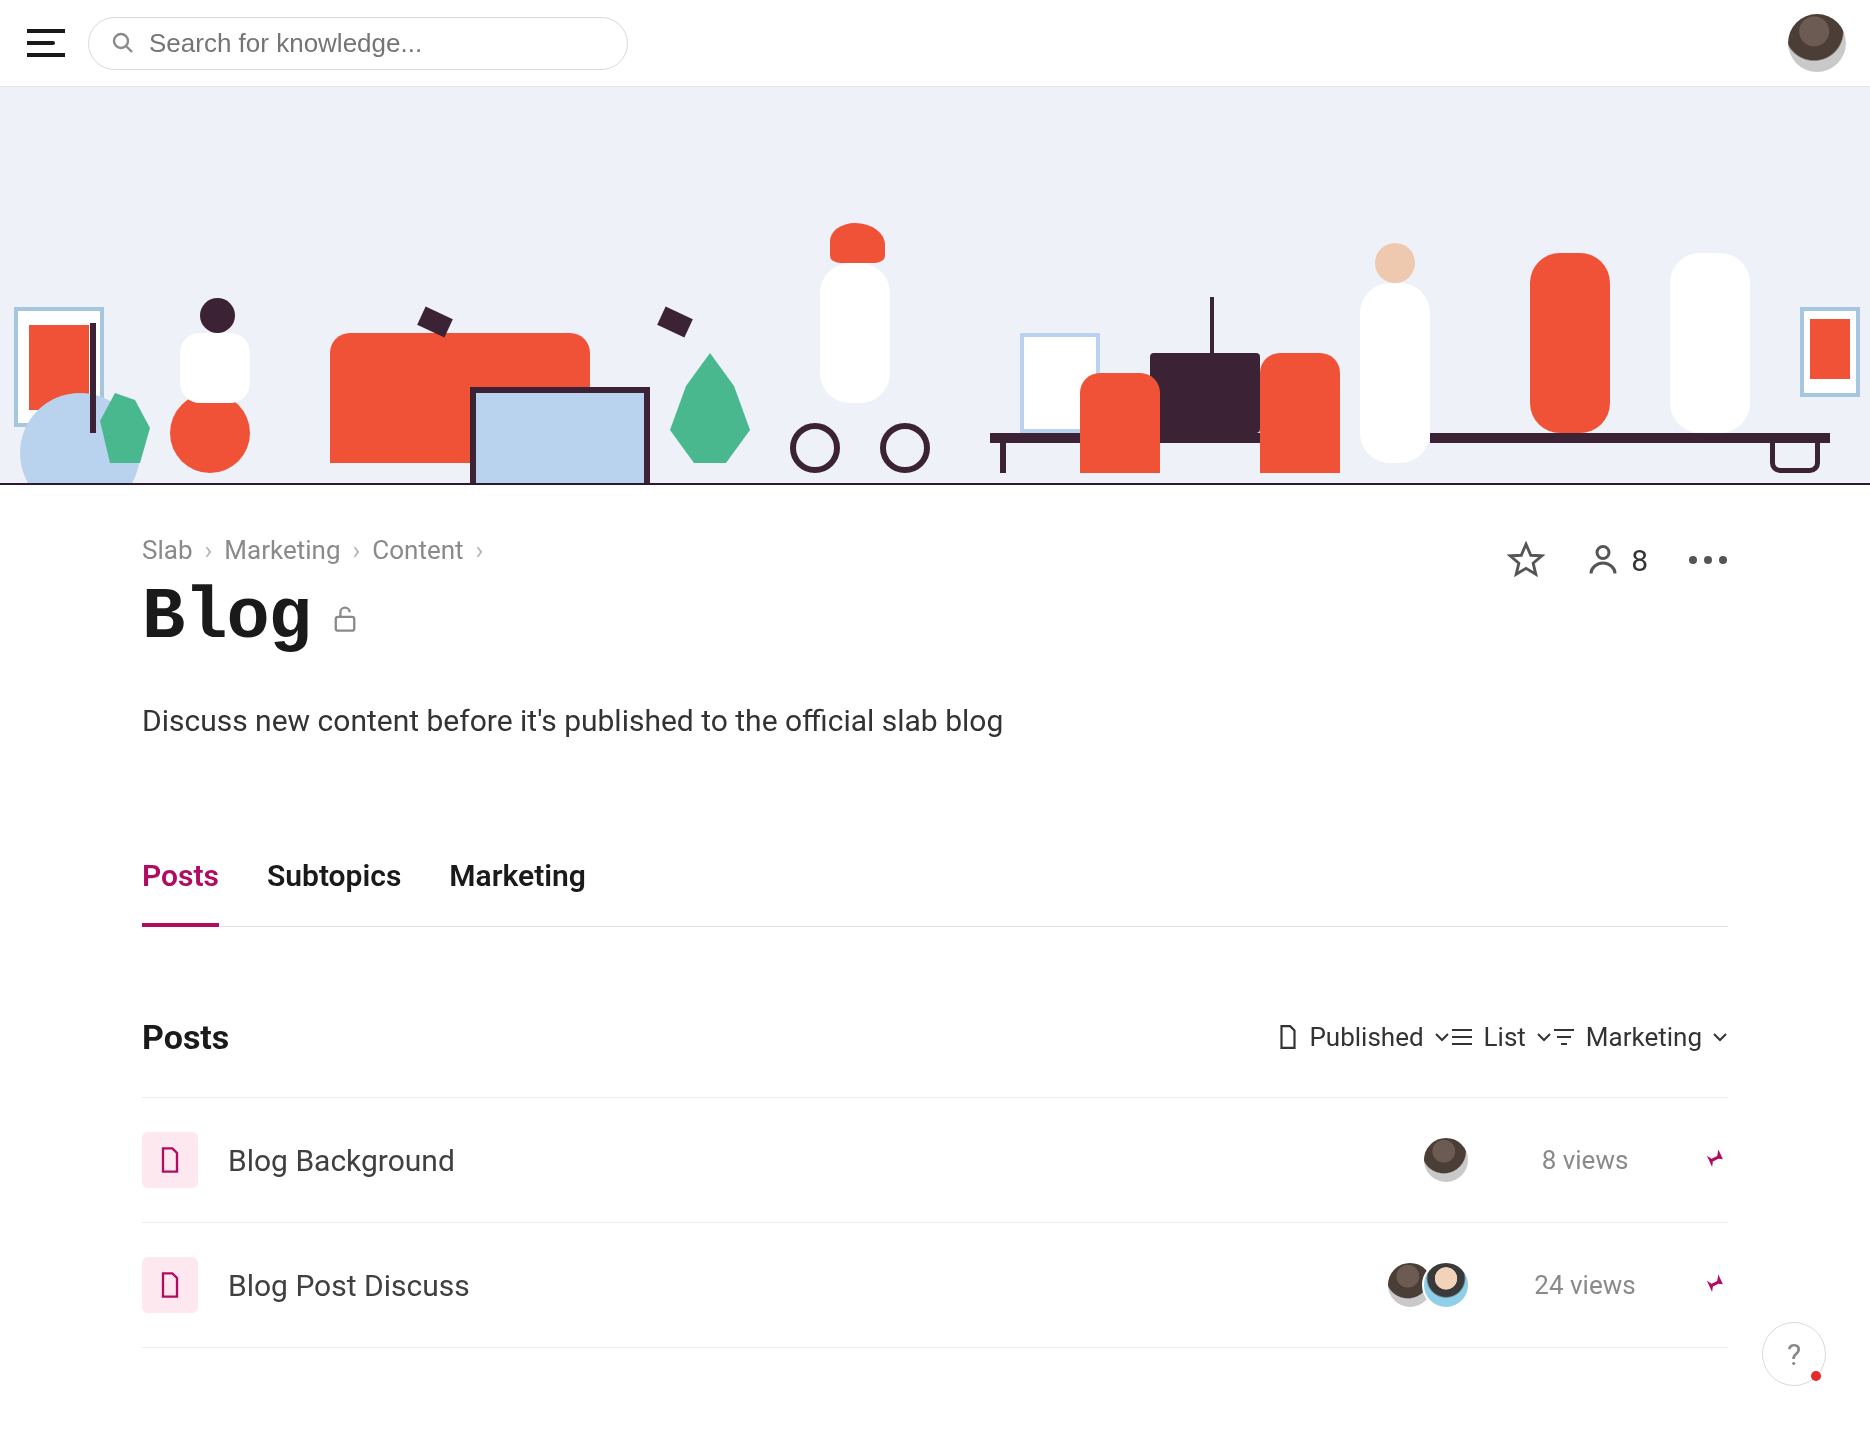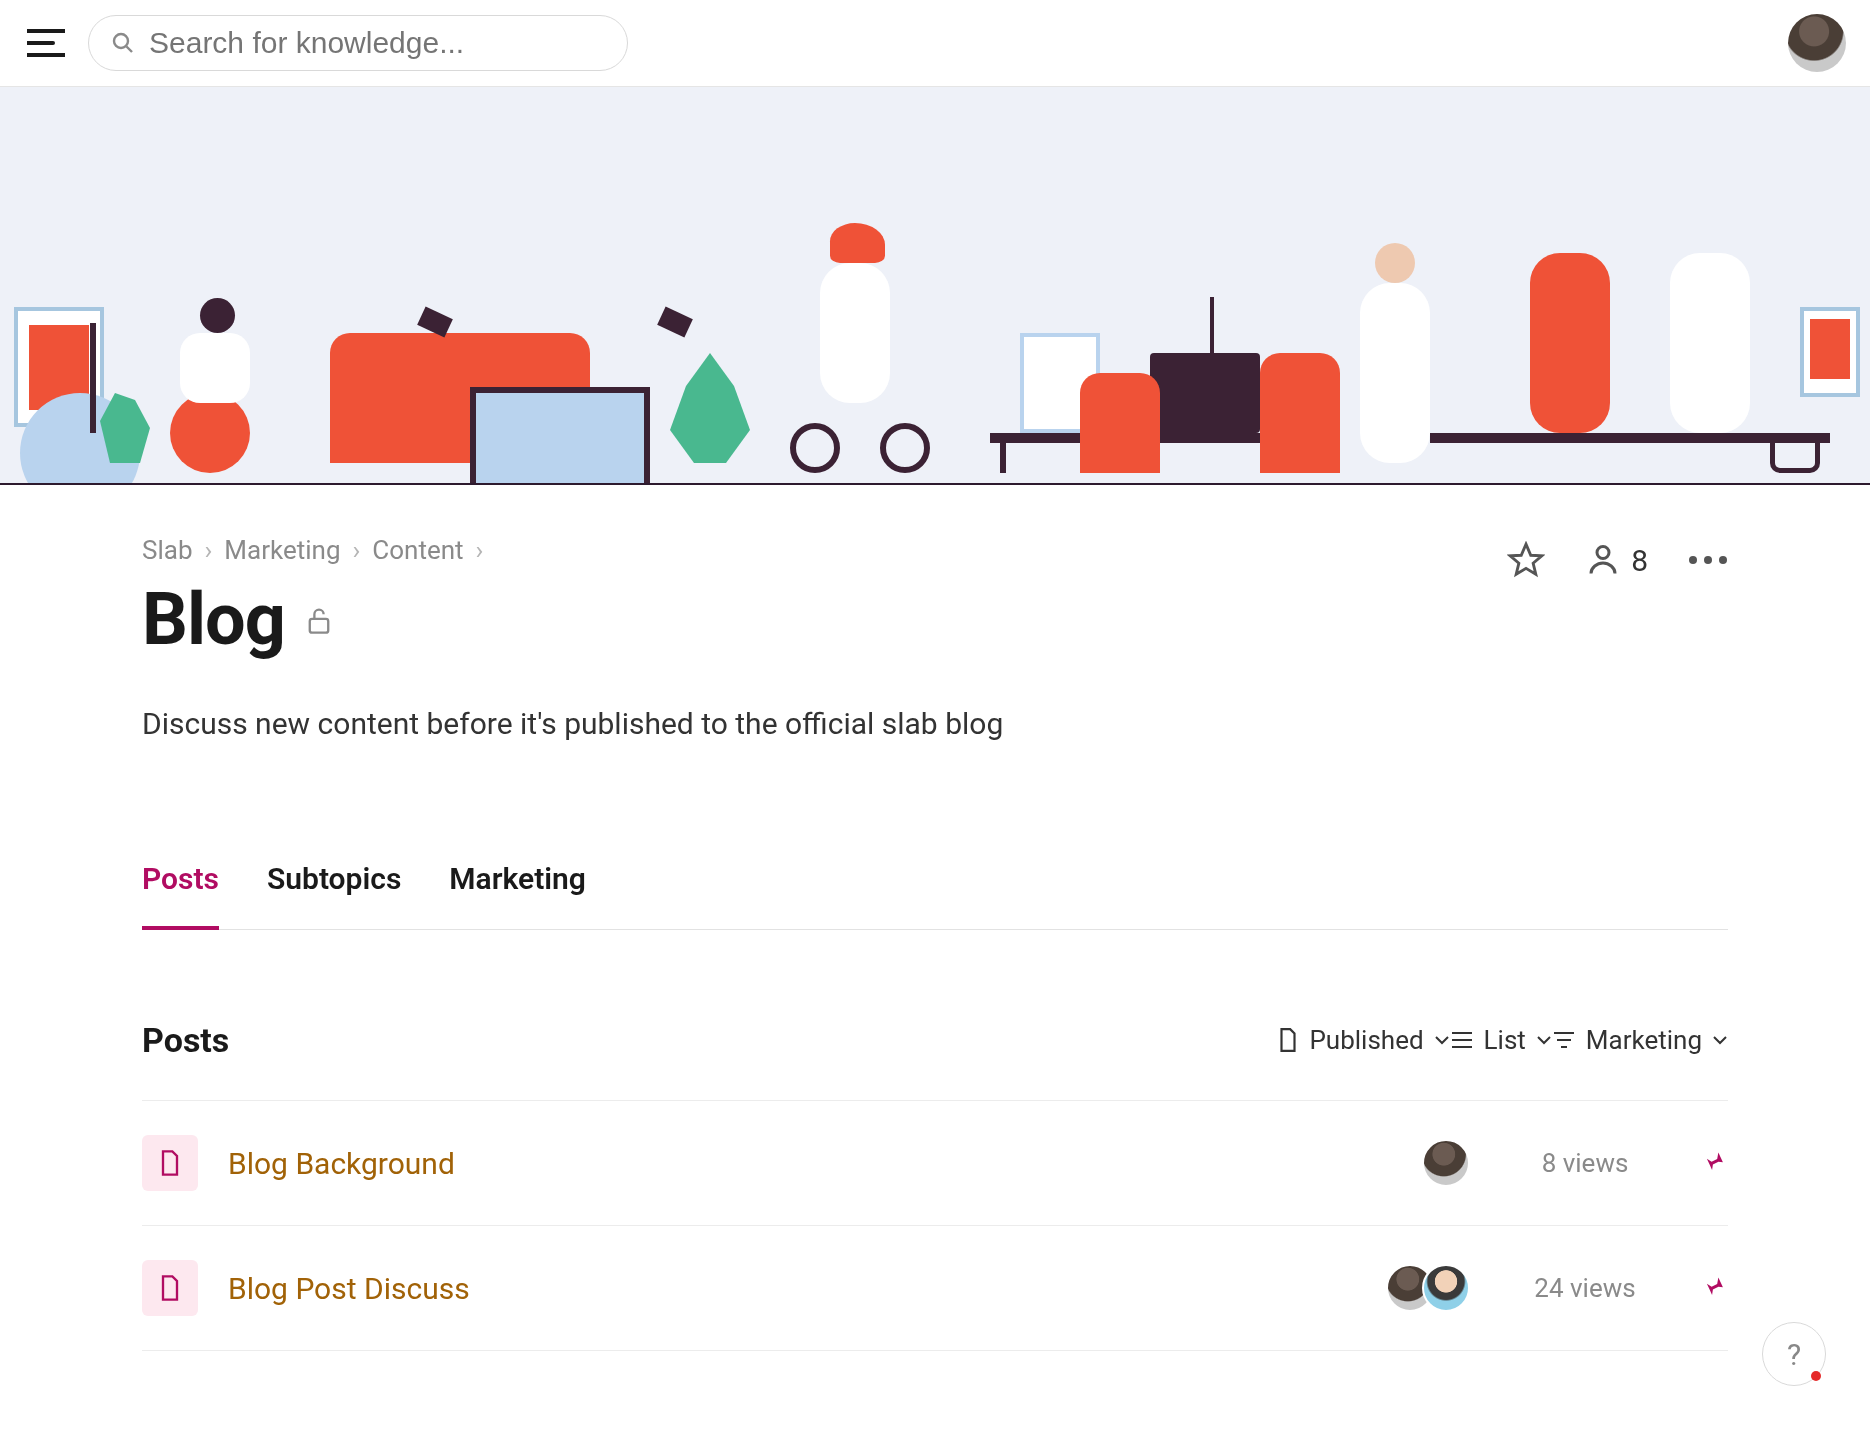--- a/index.html
+++ b/index.html
@@ -29,21 +29,21 @@
   .search-wrap {
     display:flex; align-items:center;
     border:1px solid #d9d9d9;
     border-radius: 999px;
     padding: 10px 22px;
     width: 540px;
     gap:14px;
   }
   .search-wrap input {
     border:none; outline:none;
-    font-size: 30px;
+    font-size: 26px;
     color:#be185d;
     width:100%;
     background:transparent;
   }
   .spacer { flex:1; }
   .create-post-btn {
     display:flex; align-items:center;
     border:1px solid #c9c9c9;
     border-radius: 10px;
     background:#fff;
@@ -160,20 +160,21 @@
     font-size:26px; color:#8a8a8a;
   }
   .breadcrumb .crumb { cursor:pointer; }
   .breadcrumb .sep { color:#b5b5b5; }
   .title-row { display:flex; align-items:center; gap:20px; margin-top:12px;}
   .page-title {
     font-size: 72px;
     font-weight: 700;
     letter-spacing: -1px;
     color:#1a1a1a;
+    font-family:Liberation Mono, monospace;
   }
   .description {
     font-size: 30px;
     color:#333;
     margin-top: 44px;
   }
 
   .page-actions {
     display:flex; align-items:center; gap:40px;
     padding-top: 6px;
@@ -223,21 +224,21 @@
     border-bottom:1px solid #ececec;
     gap:30px;
   }
   .post-row:first-child { border-top:1px solid #ececec; }
   .doc-badge {
     width:56px; height:56px;
     background:#fde8ef;
     border-radius:6px;
     display:flex; align-items:center; justify-content:center;
   }
-  .post-title { font-size:30px; color:#a16207; flex:1; cursor:pointer;}
+  .post-title { font-size:30px; color:#404040; flex:1; cursor:pointer;}
   .authors { display:flex; }
   .authors .a {
     width:48px; height:48px; border-radius:50%;
     border:2px solid #fff;
     margin-left:-12px;
   }
   .authors .a:first-child { margin-left:0; }
   .a1 { background: radial-gradient(circle at 45% 30%, #6b5b52 0 28%, #4a3e36 30% 55%, #c9c9c9 58% 100%);}
   .a2 { background: radial-gradient(circle at 50% 35%, #f2d2b8 0 30%, #3a3a3a 32% 50%, #8fd0e8 55% 100%);}
   .views { font-size:26px; color:#8a8a8a; width:170px; text-align:center;}

